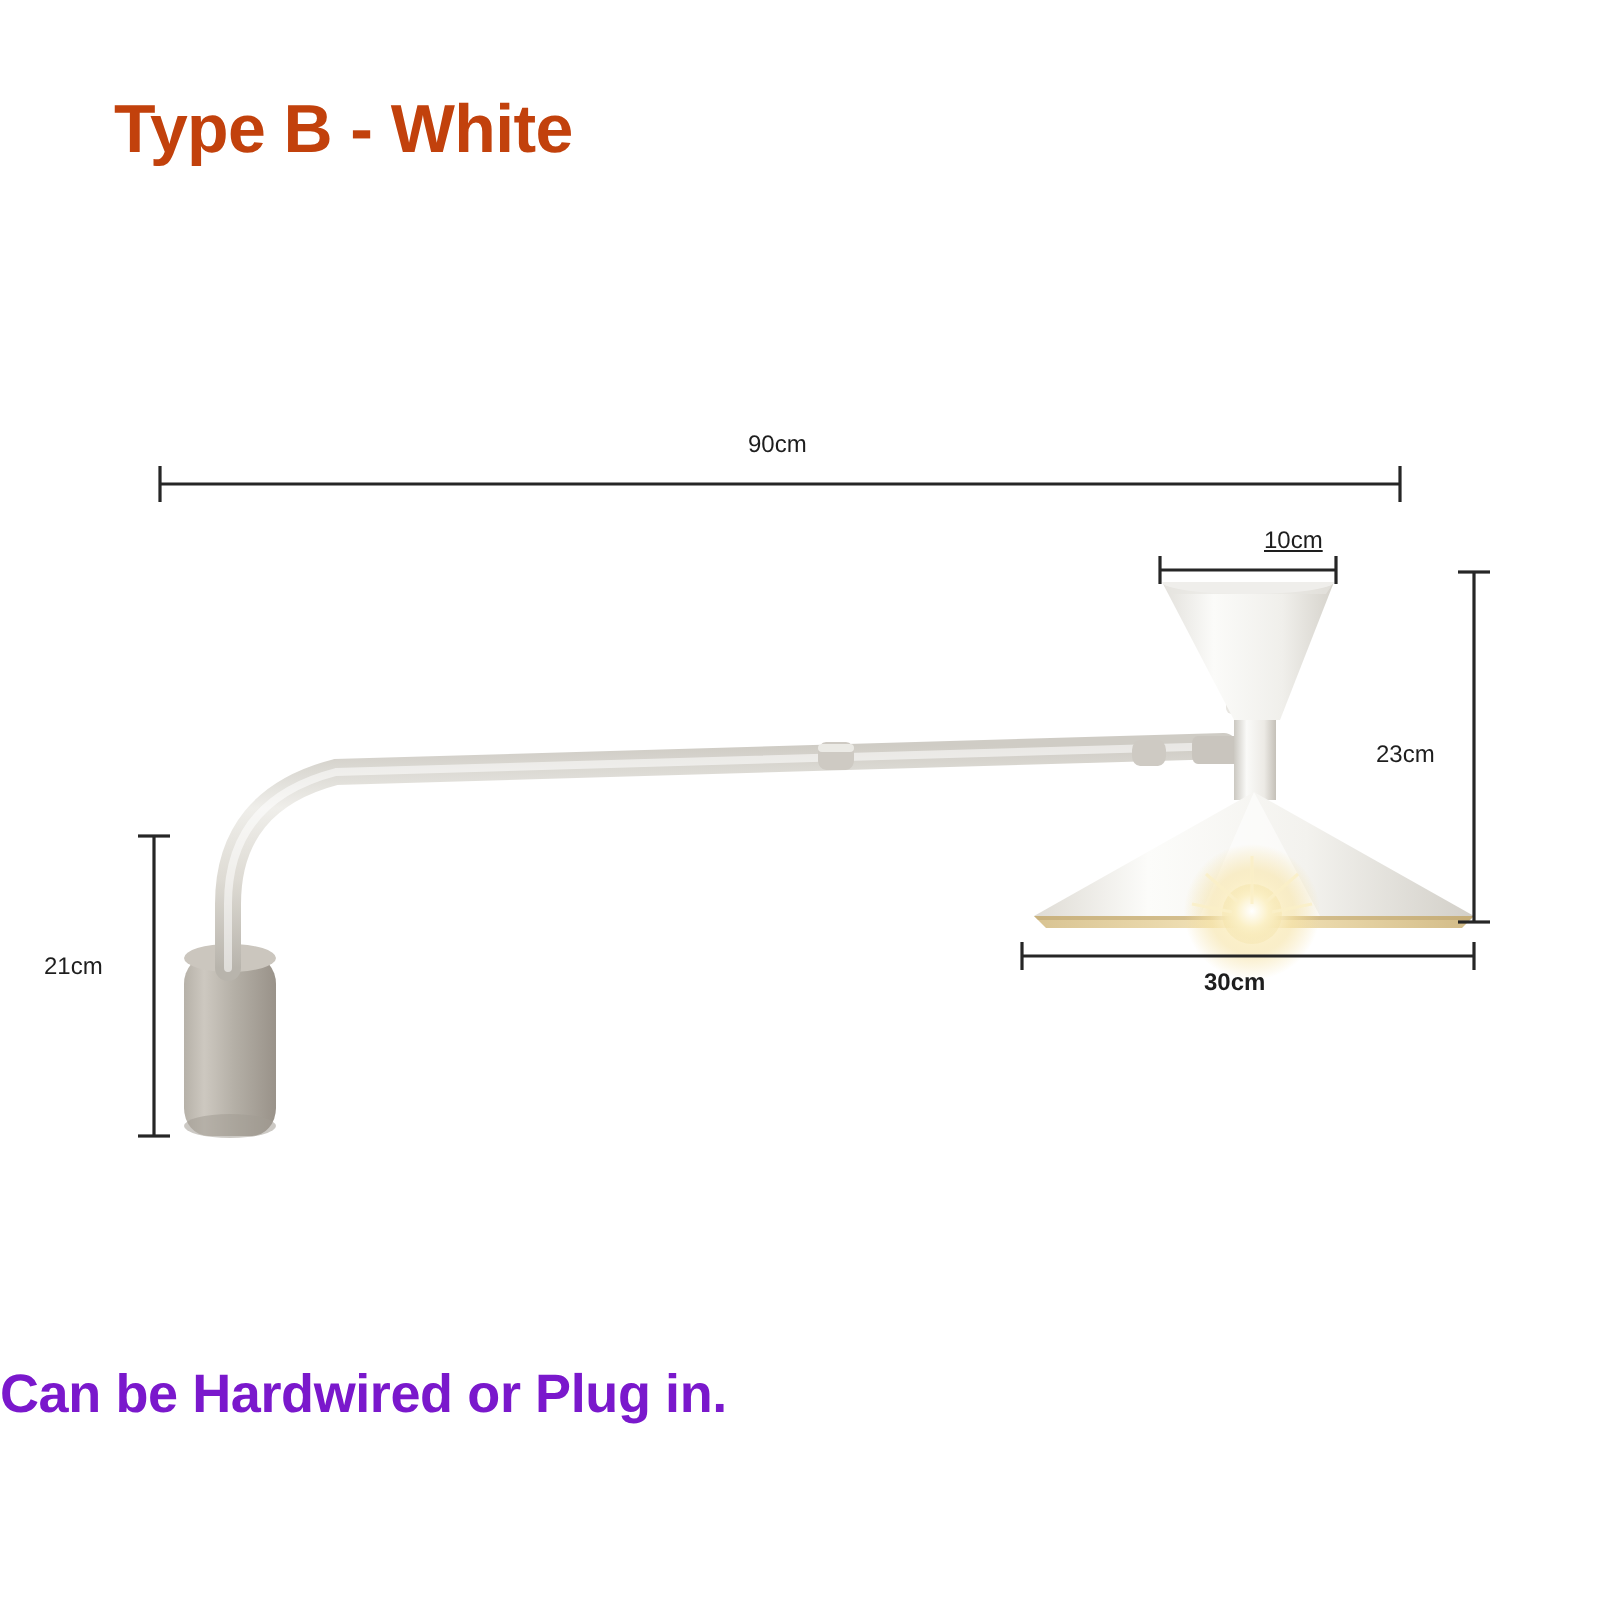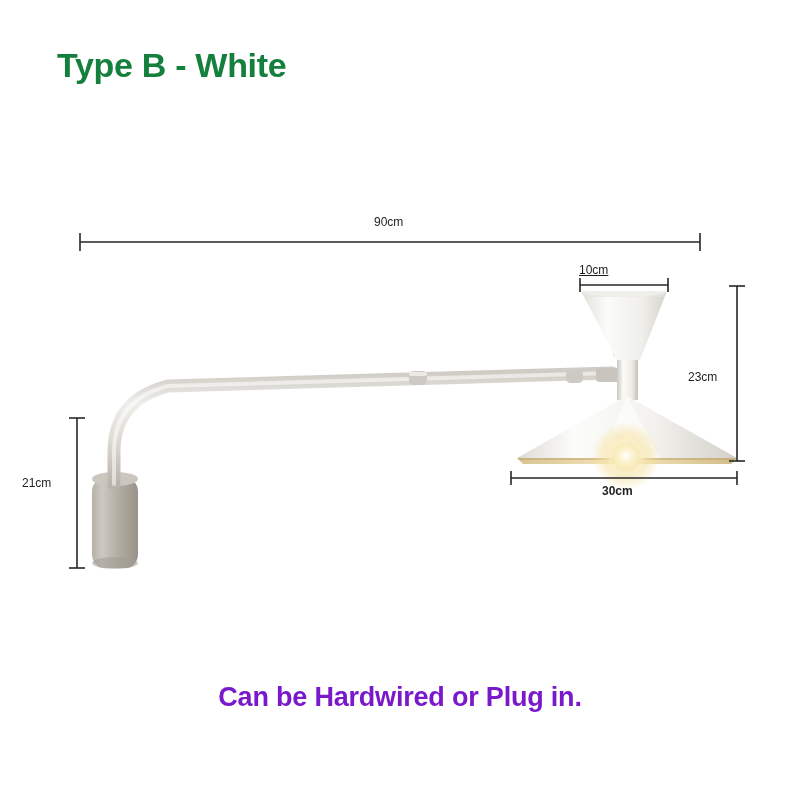--- a/index.html
+++ b/index.html
@@ -19,45 +19,45 @@
     overflow: hidden;
   }
   
   #title-text {
     position: absolute;
     left: 57px;
     top: 46px;
     font-size: 34px;
     font-weight: bold;
     letter-spacing: -0.3px;
-    color: #15803d;
+    color: #c2410c;
     white-space: nowrap;
   }
   #footer-text {
     position: absolute;
     left: 0;
     right: 0;
     top: 682px;
-    text-align: center;
+    text-align: left;
     font-size: 27px;
     font-weight: bold;
     letter-spacing: -0.2px;
     color: #7a18cc;
     white-space: nowrap;
   }
   
   .dim-label {
     position: absolute;
     font-size: 12px;
     color: #1e1e1e;
     white-space: nowrap;
     font-family: "Liberation Sans", sans-serif;
   }
   #dim-label-90 { left: 374px; top: 215px; }
-  #dim-label-10 { left: 579px; top: 263px; text-decoration: underline; }
+  #dim-label-10 { left: 632px; top: 263px; text-decoration: underline; }
   #dim-label-23 { left: 688px; top: 370px; }
   #dim-label-30 { left: 602px; top: 484px; font-weight: bold; }
   #dim-label-21 { left: 22px;  top: 476px; }
 
   #svg-layer {
     position: absolute;
     left: 0;
     top: 0;
     width: 800px;
     height: 800px;

